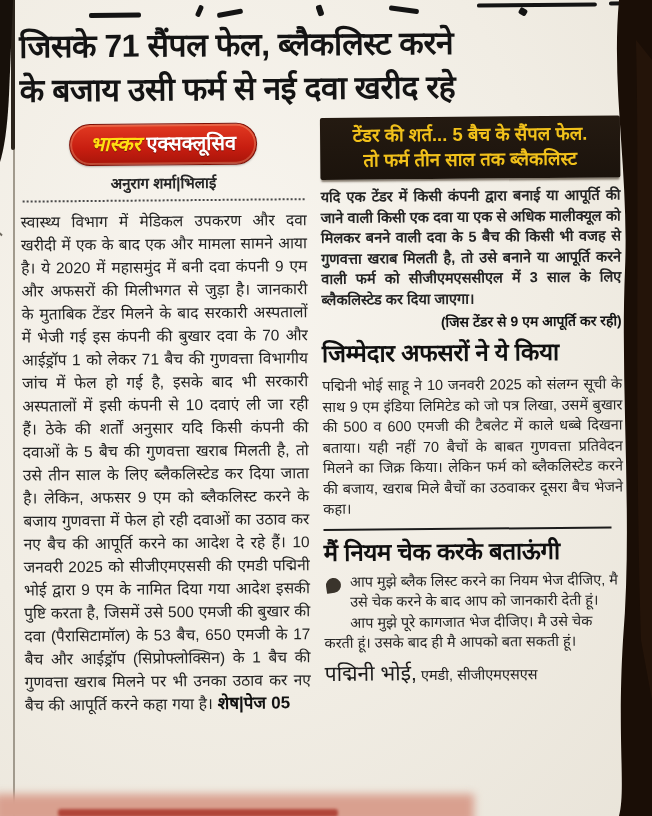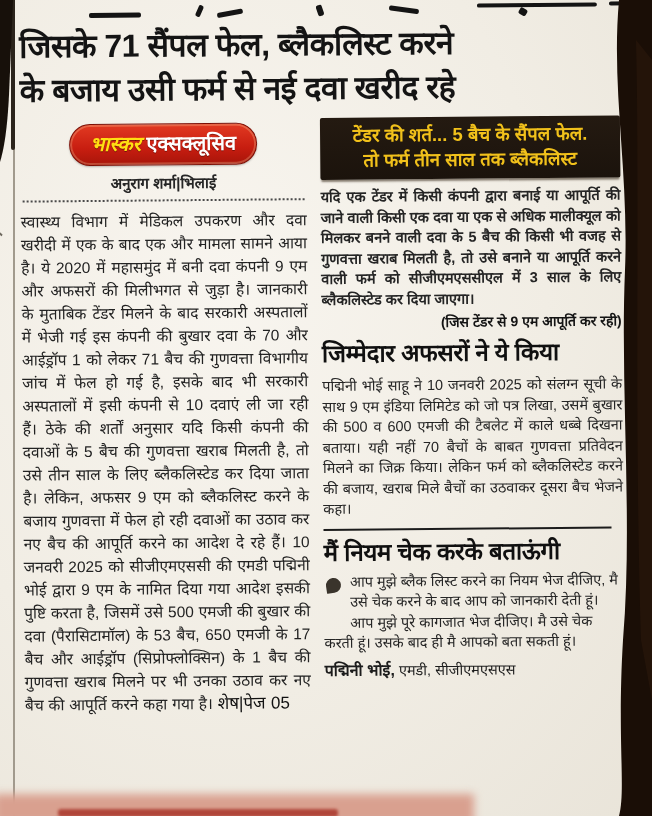--- a/index.html
+++ b/index.html
@@ -46,21 +46,21 @@
   }
   .badge .brand{color:#ffdf12;text-shadow:0 1px 0 rgba(0,0,0,.35);font-style:italic;}
   .badge .excl{color:#ffffff;text-shadow:0 1px 0 rgba(0,0,0,.35);}
   .byline{margin-top:7px;text-align:center;font-size:15px;font-weight:700;color:#262626;}
   .dotted{margin:7px 2px 8px;border-top:2px dotted #4a4a4a;height:0;}
 
   .body-left{
     margin:0;font-size:15.5px;line-height:23px;text-align:justify;color:#222;
     word-spacing:0.5px;
   }
-  .body-left .cont{font-weight:400;font-size:17px;color:#111;}
+  .body-left .cont{font-weight:700;font-size:17px;color:#111;}
 
   .highlight-box{
     background:linear-gradient(180deg,#241a11 0%,#1b130c 100%);
     color:#f1c11b;text-align:center;font-weight:700;font-size:18.5px;line-height:25px;
     padding:5px 4px 7px;border-radius:2px;
     box-shadow:0 3px 2px -1px rgba(40,25,10,.55);
   }
   .col-right .rc-body{
     margin:7px 0 0;font-size:14.5px;line-height:20.5px;text-align:justify;color:#252525;
   }
@@ -68,21 +68,21 @@
   .tender-note{margin-top:3px;text-align:right;font-size:14px;font-weight:700;color:#141414;}
   .subhead{margin:7px 0 3px;font-size:24px;line-height:30px;font-weight:700;color:#101010;letter-spacing:-0.3px;white-space:nowrap;}
   .rule{border:none;border-top:2px solid #1c1c1c;margin:9px 12px 6px 0;}
   .quote{margin-top:4px;}
   .quote-icon{
     float:left;width:15px;height:15px;margin:6px 9px 26px 2px;
     background:#3a342c;border-radius:50% 50% 50% 4%;
     transform:rotate(-8deg);
   }
   .attribution{margin-top:5px;font-size:14.5px;color:#1c1c1c;}
-  .attribution .att-name{font-weight:700;font-size:16px;margin-top:32px;}
+  .attribution .att-name{font-weight:400;font-size:21px;margin-top:32px;}
 
   
   .rule-left{position:absolute;left:13px;top:0;width:1.5px;height:816px;background:#a19a8d;}
   .rule-left-dark{position:absolute;left:11px;top:0;width:4px;height:150px;background:#2b241c;border-radius:0 0 3px 3px;}
   .fold-curve{
     position:absolute;left:-14px;top:168px;width:44px;height:74px;
     border:2px solid transparent;border-left-color:#6f6a60;border-radius:50%;
     transform:rotate(-14deg);
   }
   .bottom-pink{position:absolute;left:-6px;bottom:-8px;width:480px;height:30px;background:#d9a08f;filter:blur(4px);}

